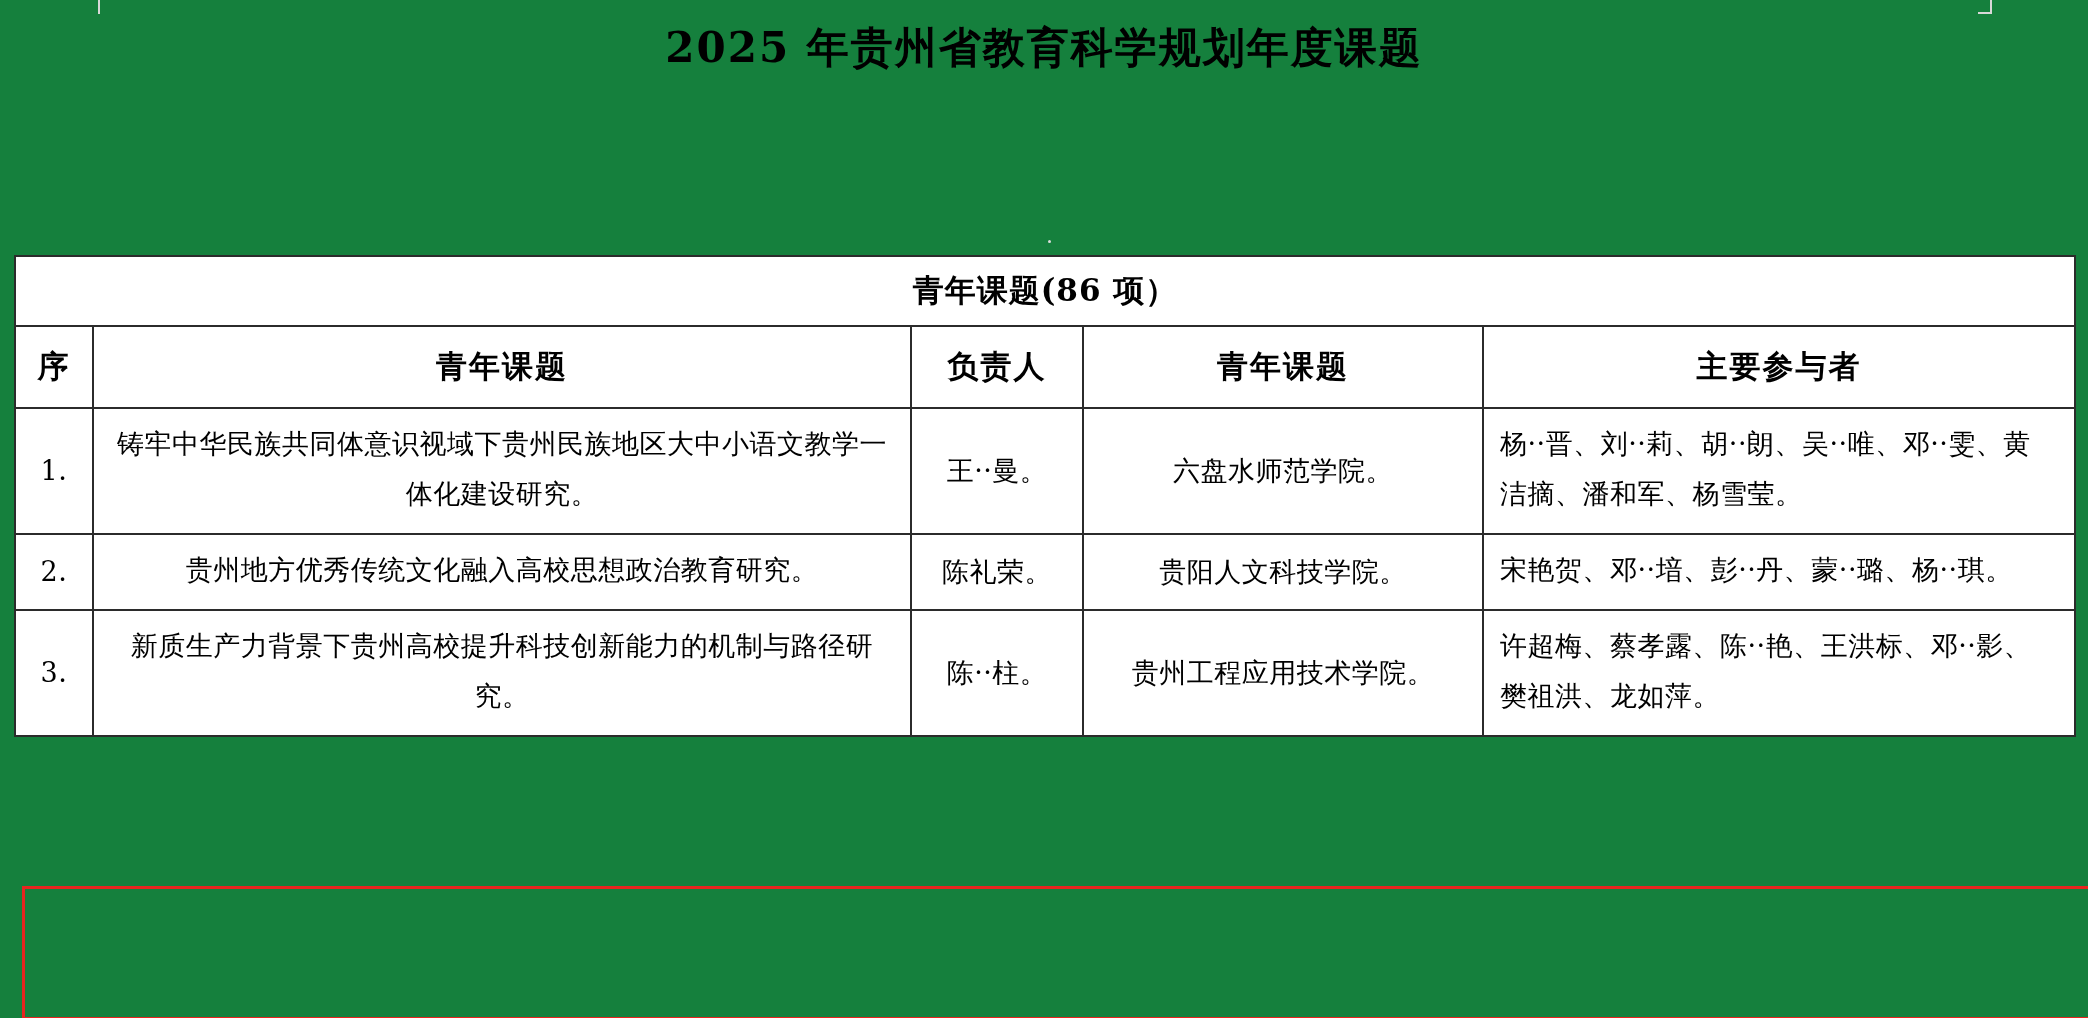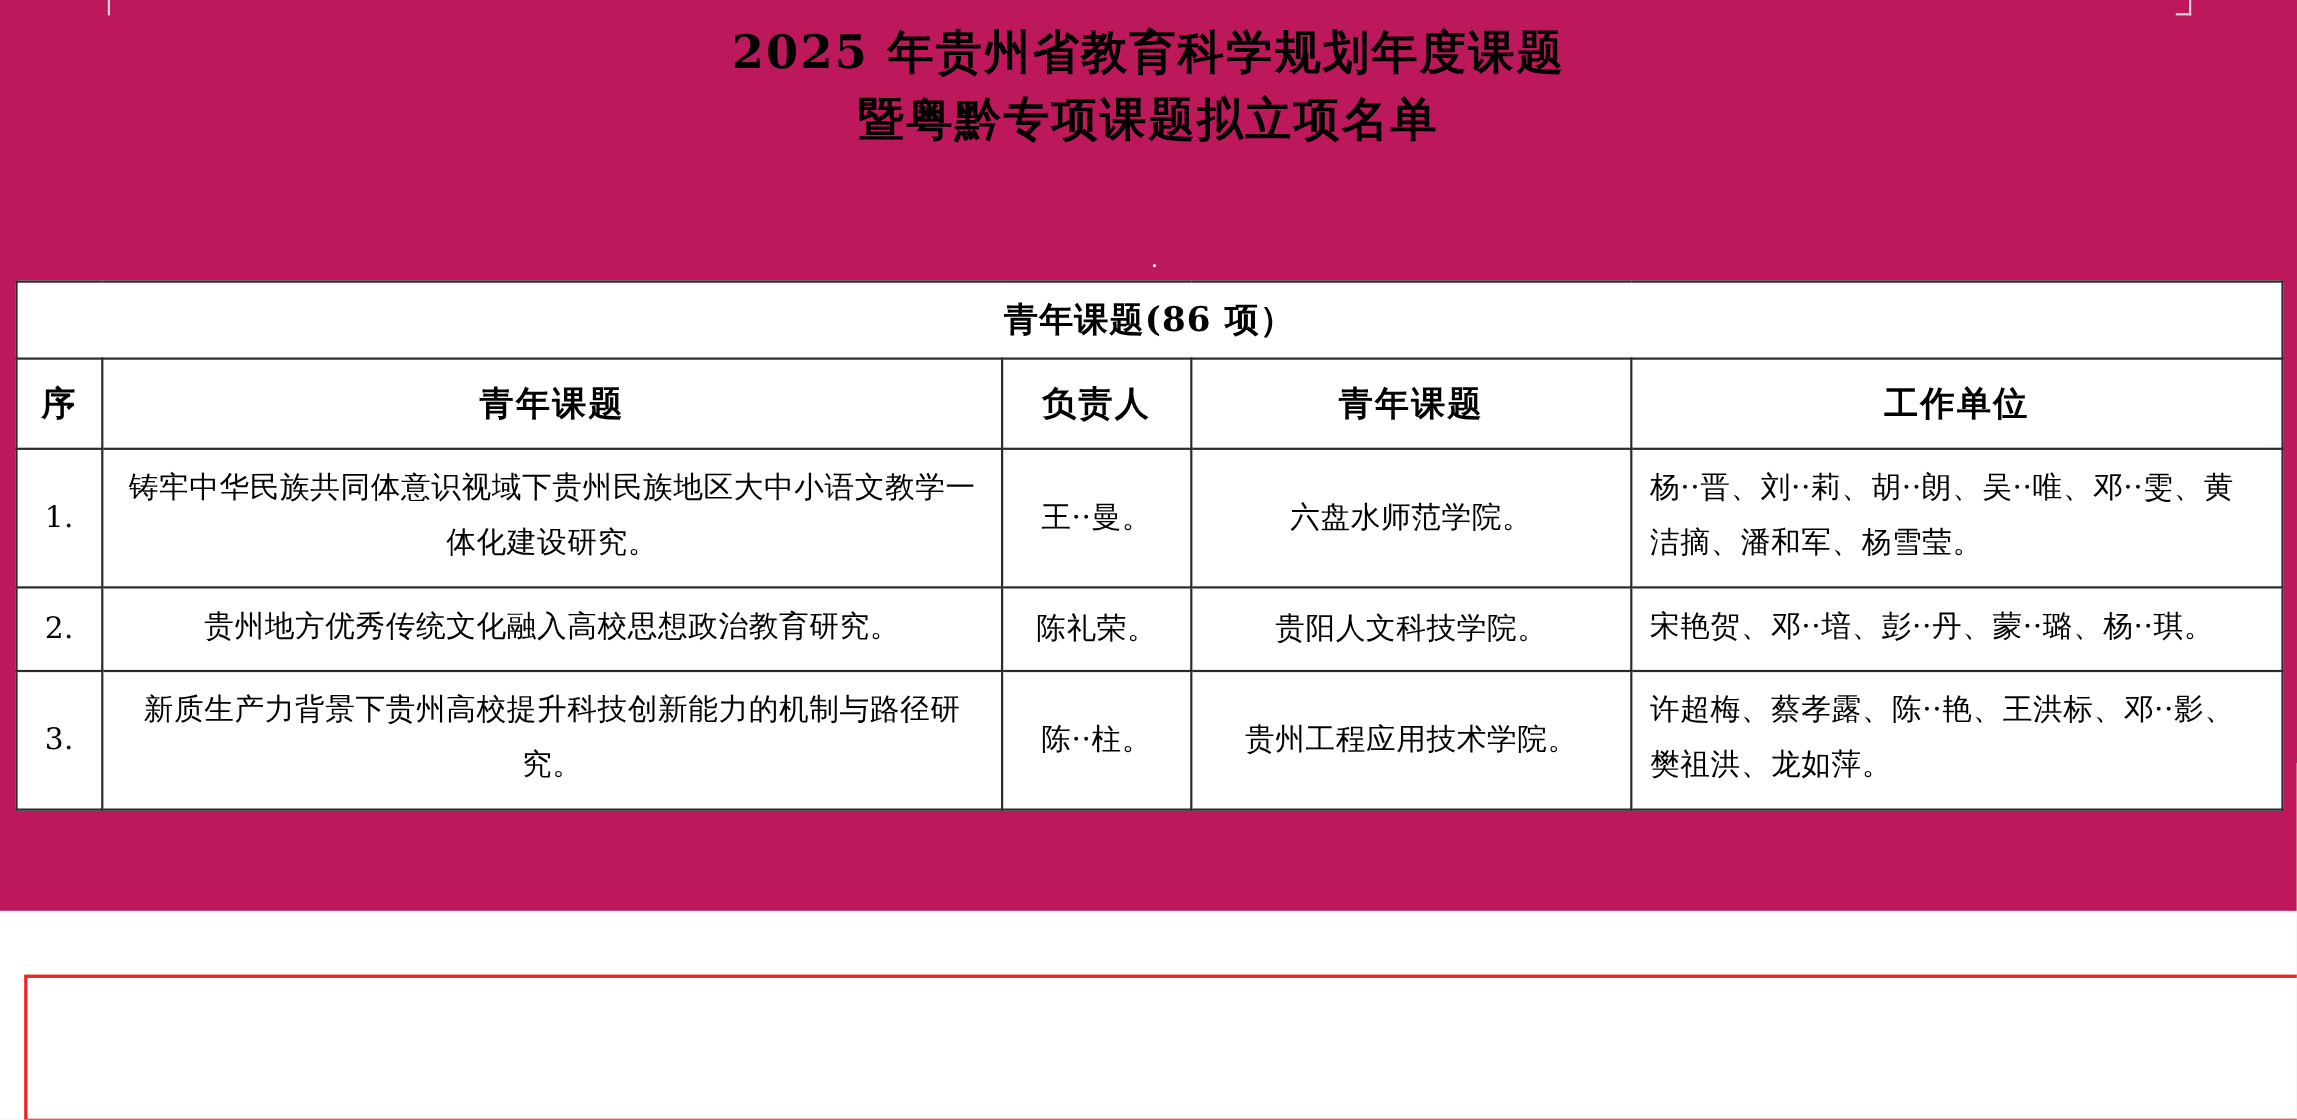--- a/index.html
+++ b/index.html
@@ -11,22 +11,22 @@
     width: 2088px;
     height: 1018px;
     font-family: "DejaVu Serif", "Liberation Serif", serif;
     overflow: hidden;
     position: relative;
   }
 
   .page {
     position: relative;
     width: 2088px;
-    height: 828px;
-    background: #be185d;
+    height: 1018px;
+    background: #15803d;
   }
 
   
   .crop-mark {
     position: absolute;
     background: #d8d8d8;
   }
   .crop-tl-v { left: 98px; top: 0; width: 2px; height: 14px; }
   .crop-tr-v { left: 1990px; top: 0; width: 2px; height: 14px; }
   .crop-tr-h { left: 1978px; top: 12px; width: 14px; height: 2px; }
@@ -132,42 +132,41 @@
 
   <div class="crop-mark crop-tl-v"></div>
   <div class="crop-mark crop-tr-v"></div>
   <div class="crop-mark crop-tr-h"></div>
 
   <div class="speck" style="left:1048px; top:240px;"></div>
   <div class="speck" style="left:1224px; top:300px;"></div>
 
   <div class="title-block">
     <div class="title-line">2025 年贵州省教育科学规划年度课题</div>
-    <div class="title-line">暨粤黔专项课题拟立项名单</div>
   </div>
 
   <div class="table-wrap">
     <table class="list">
       <colgroup>
         <col style="width:78px">
         <col style="width:818px">
         <col style="width:172px">
         <col style="width:400px">
         <col style="width:592px">
       </colgroup>
       <tbody>
         <tr>
           <td class="group-head" colspan="5">青年课题(86 项）</td>
         </tr>
         <tr>
           <td class="col-head">序</td>
           <td class="col-head">青年课题</td>
           <td class="col-head">负责人</td>
           <td class="col-head">青年课题</td>
-          <td class="col-head">工作单位</td>
+          <td class="col-head">主要参与者</td>
         </tr>
 
         <tr>
           <td class="cell c-idx">1.</td>
           <td class="cell c-title">铸牢中华民族共同体意识视域下贵州民族地区大中小语文教学一体化建设研究。</td>
           <td class="cell c-owner">王··曼。</td>
           <td class="cell c-unit">六盘水师范学院。</td>
           <td class="cell c-members">杨··晋、刘··莉、胡··朗、吴··唯、邓··雯、黄洁摘、潘和军、杨雪莹。</td>
         </tr>
 

